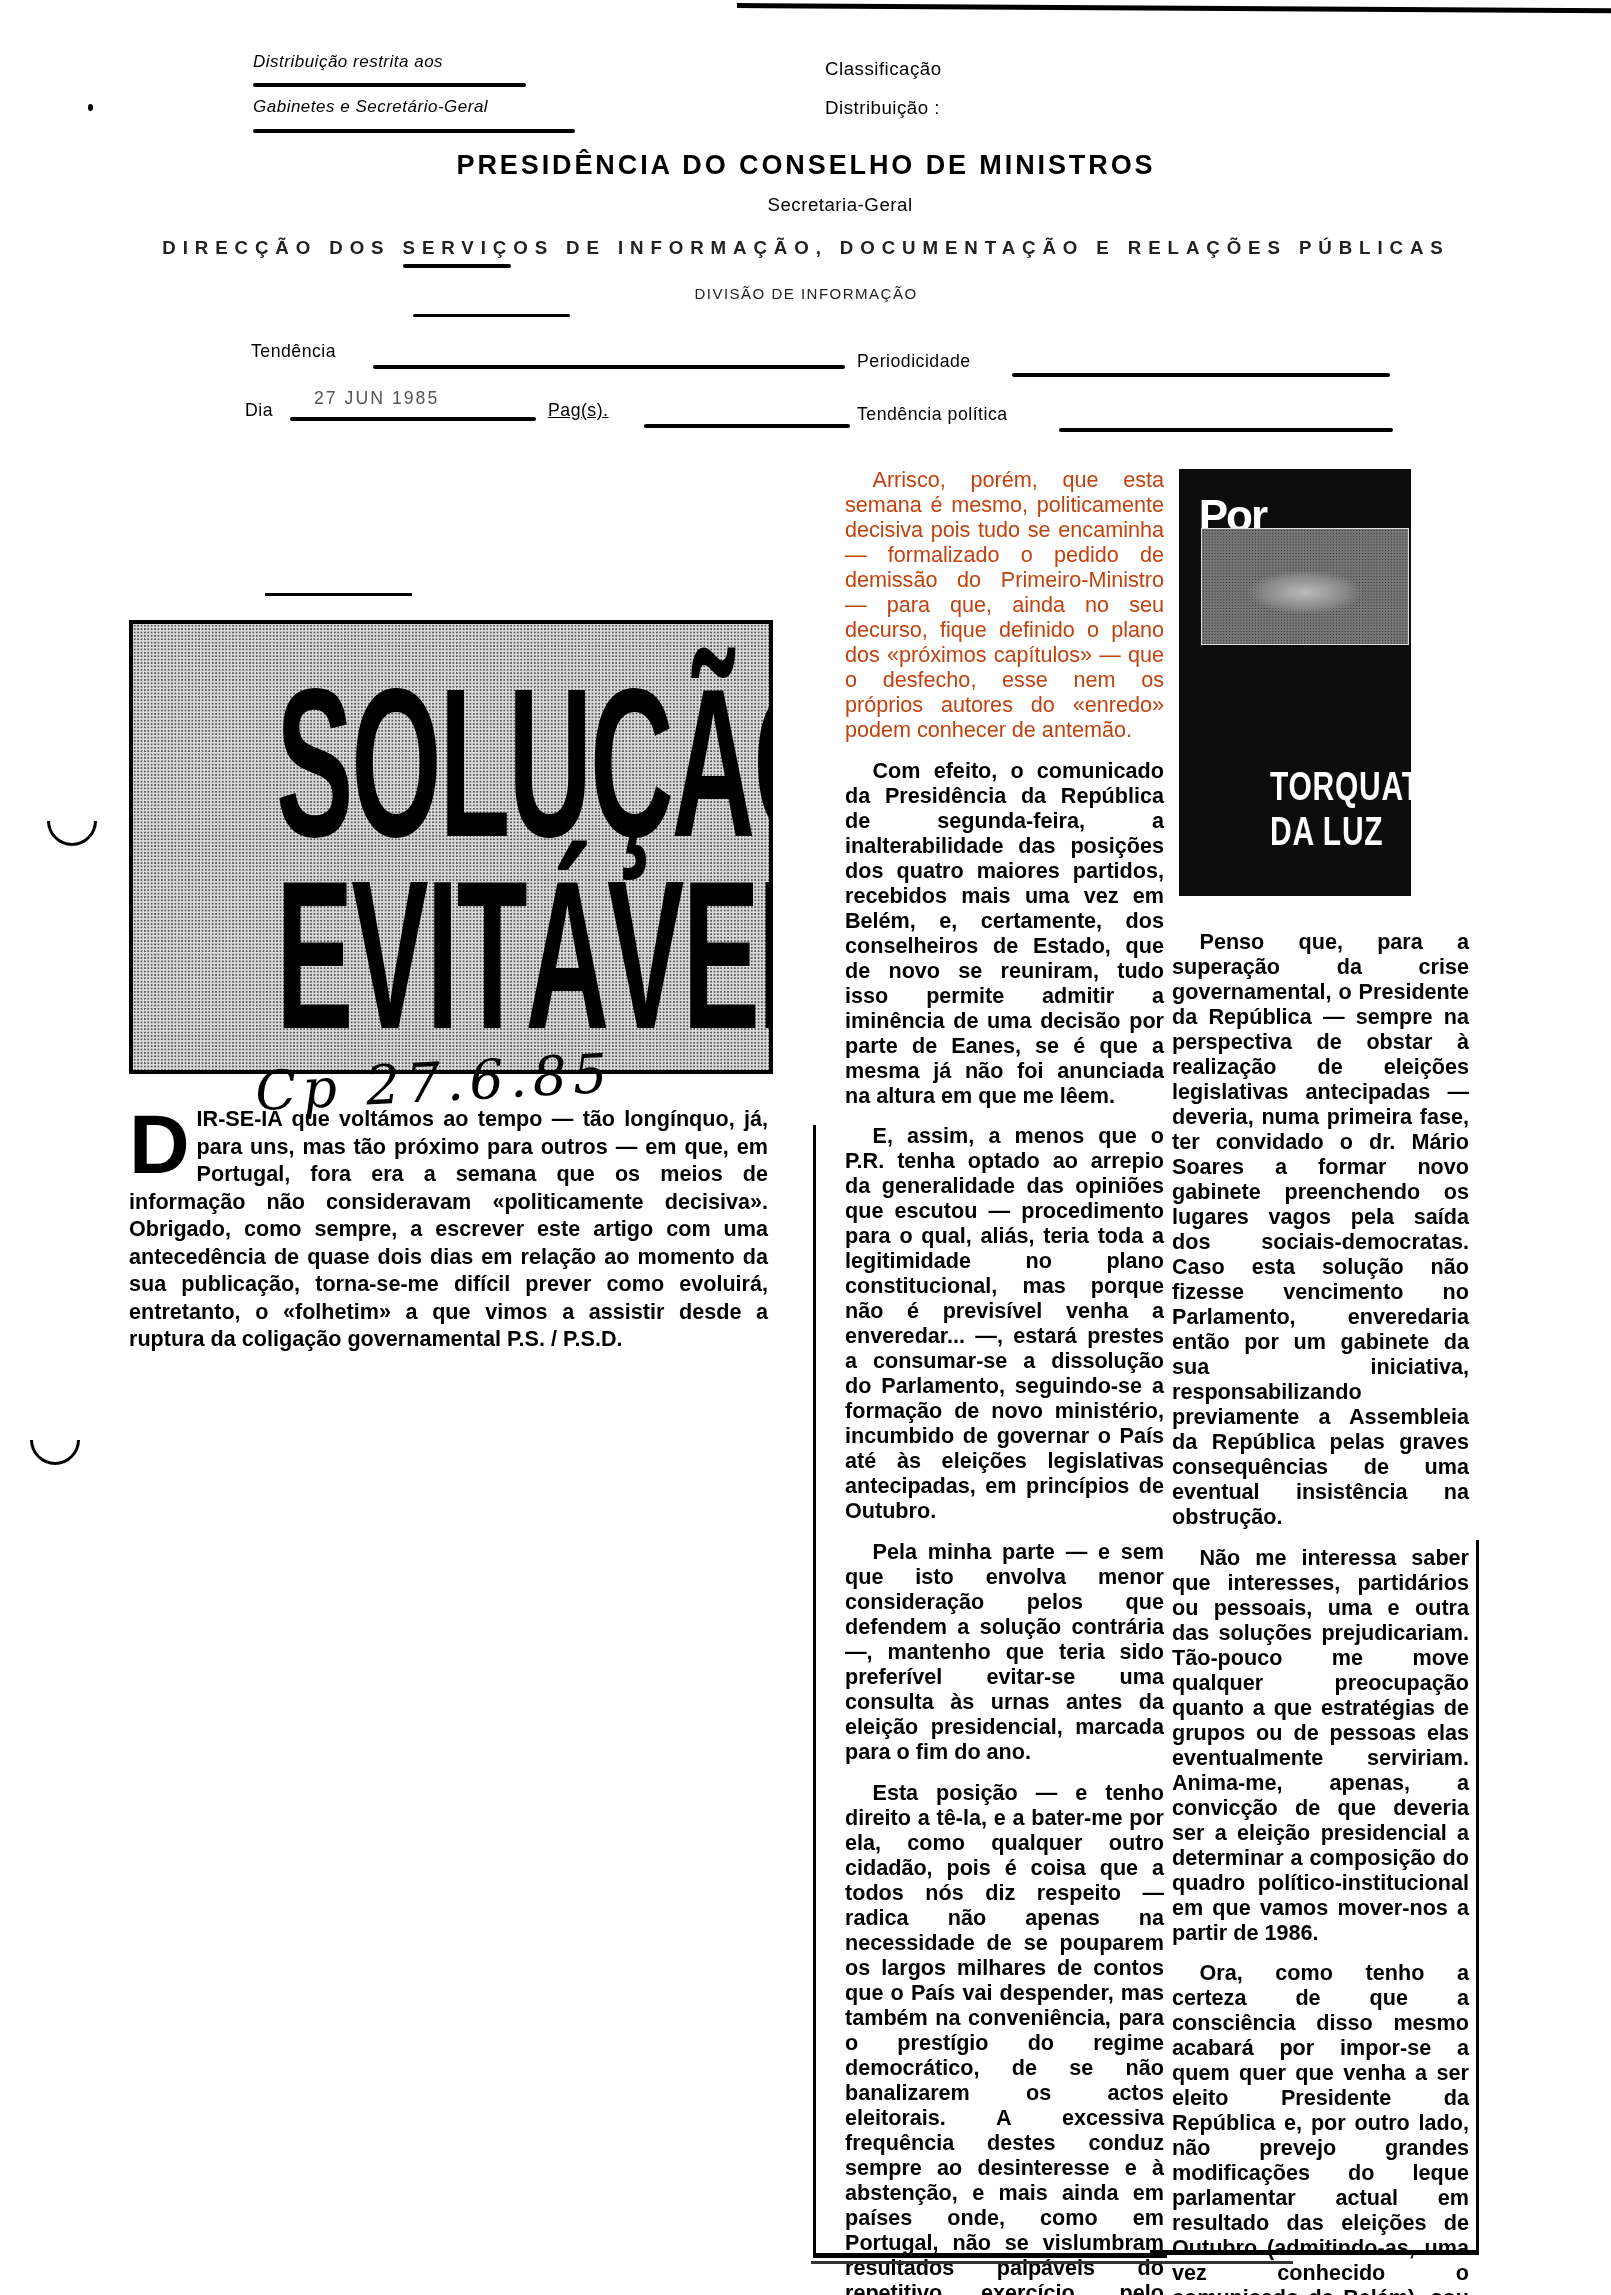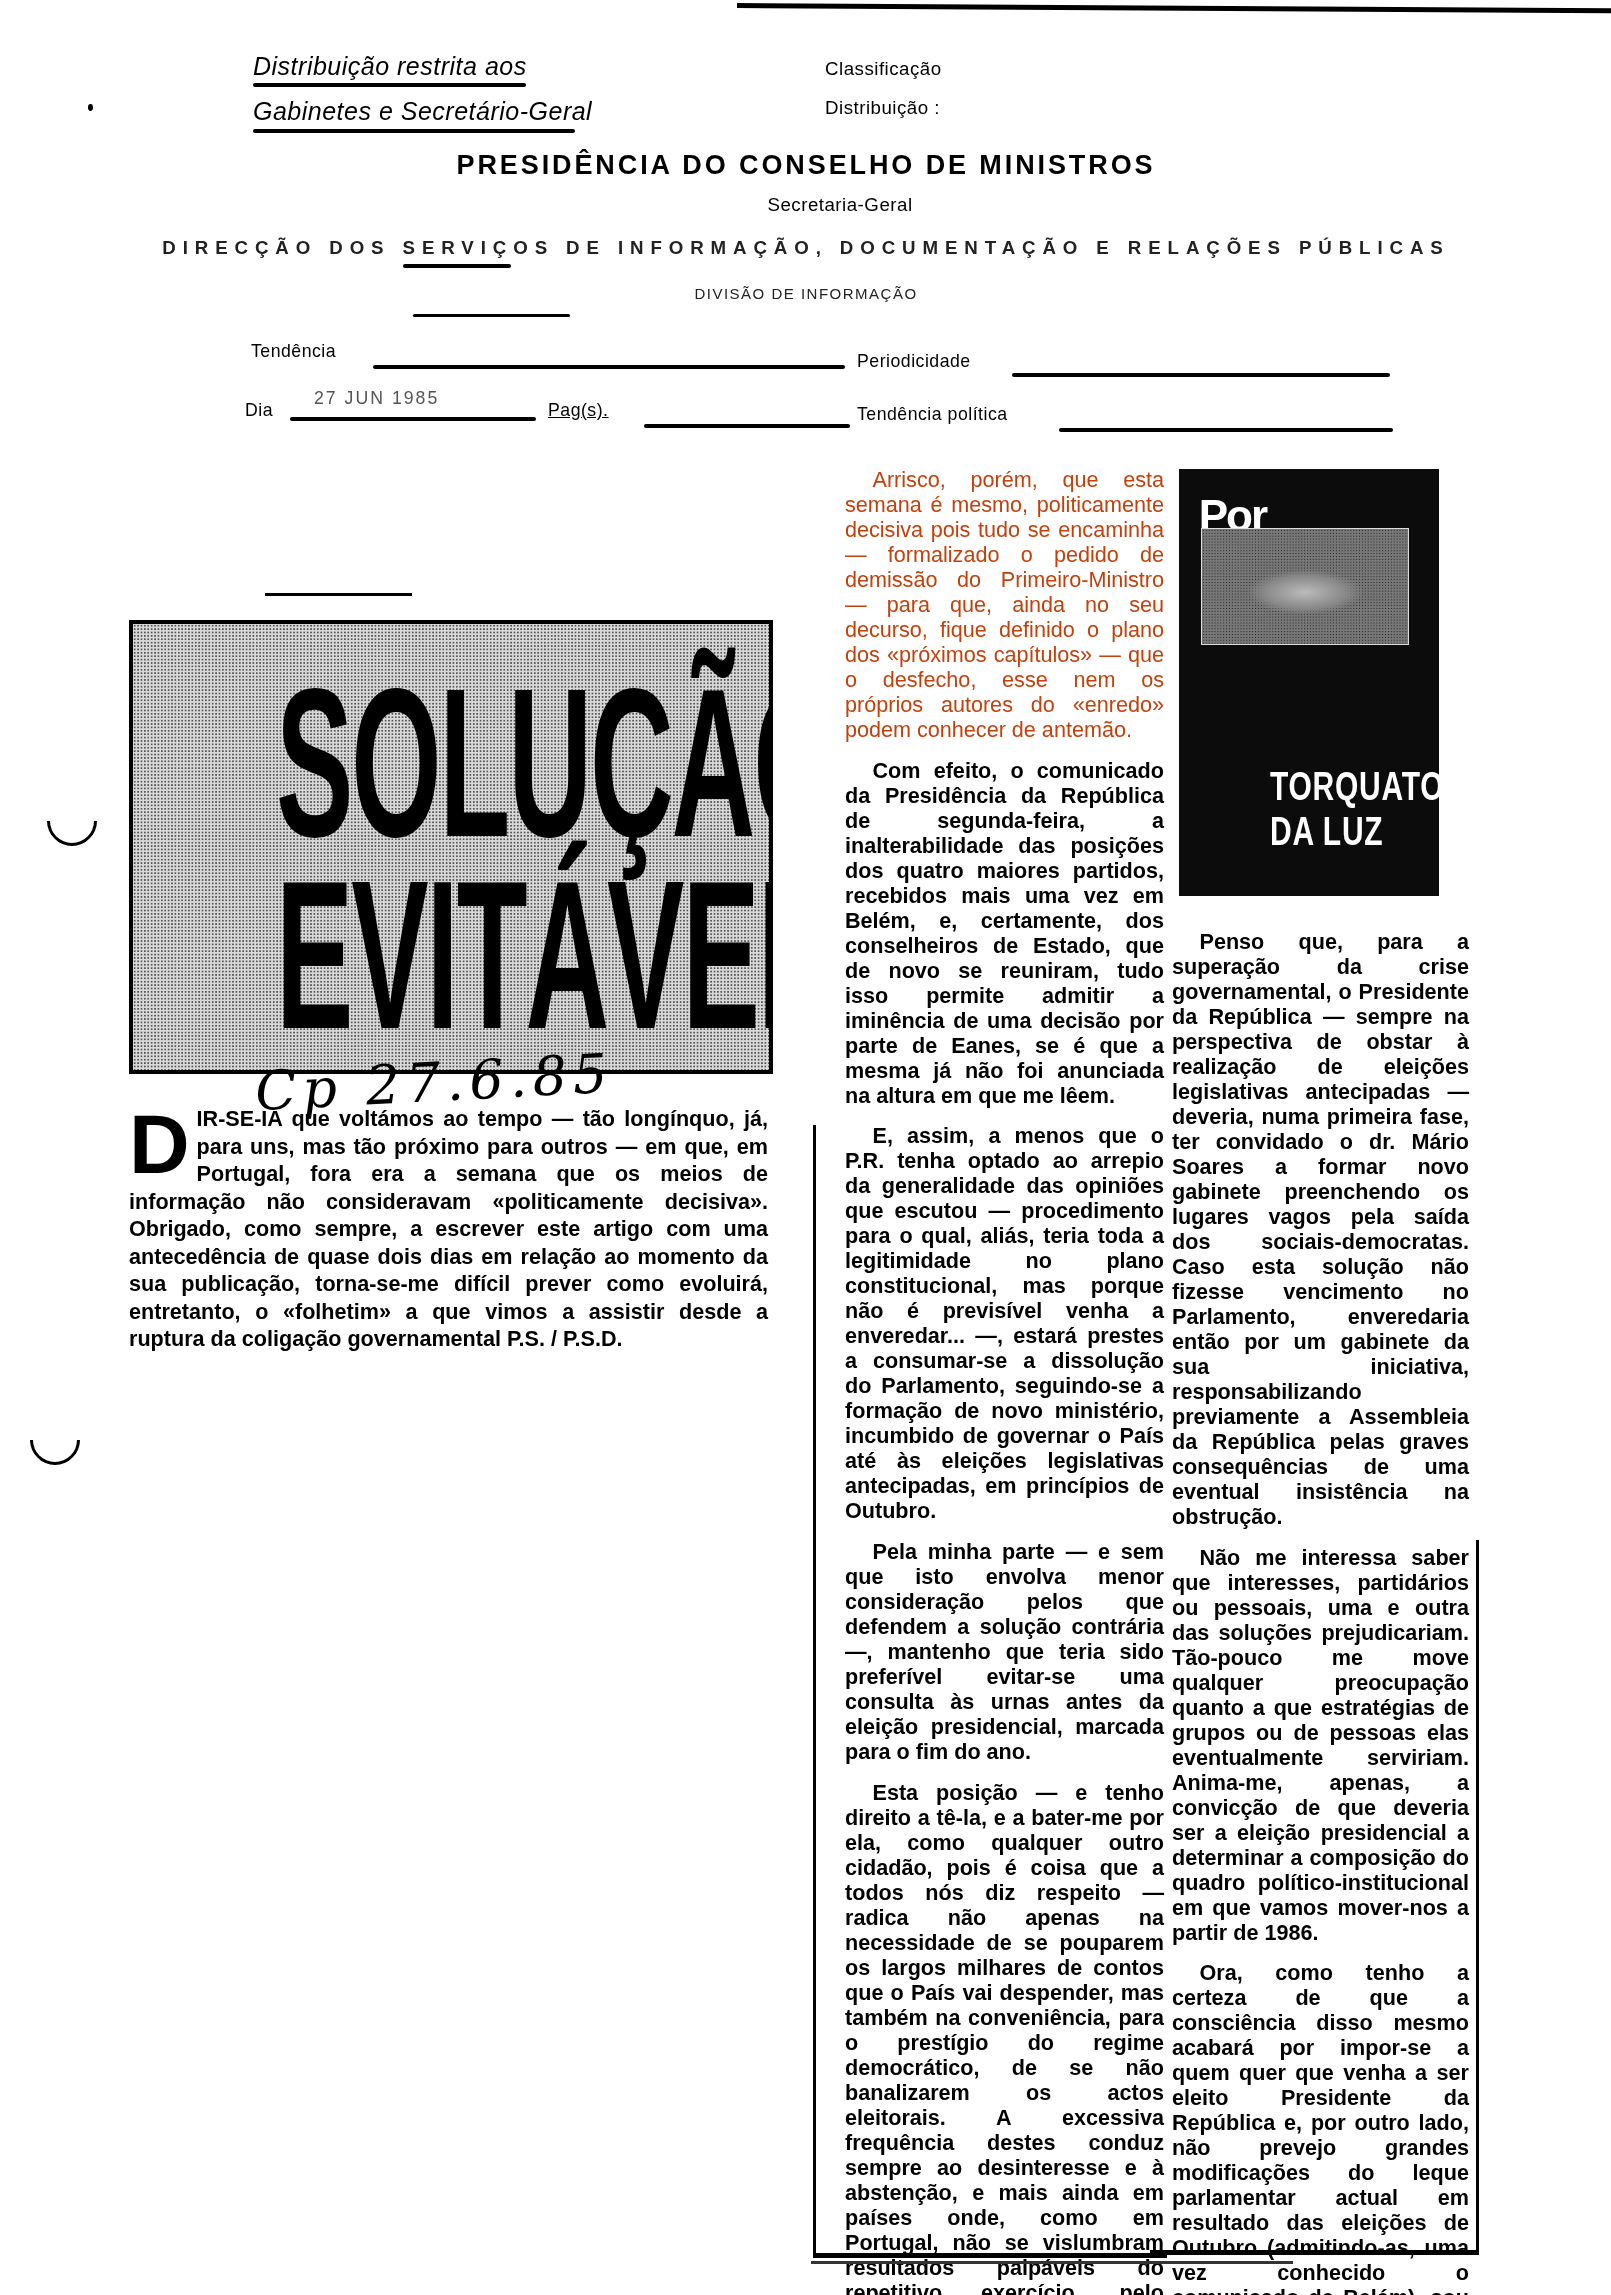--- a/index.html
+++ b/index.html
@@ -5,21 +5,21 @@
   html, body { margin: 0; padding: 0; background: #ffffff; }
   body {
     width: 1612px; height: 2295px; position: relative; overflow: hidden;
     font-family: "Liberation Sans", sans-serif; color: #000;
   }
   .topline { position: absolute; left: 737px; top: 2.9px; width: 875px; height: 4.9px; background: #000; transform: rotate(0.35deg); transform-origin: left; }
   .punch { position: absolute; width: 44px; height: 44px; border: 3.4px solid #000; border-radius: 50%; border-top-color: transparent; border-right-color: transparent; transform: rotate(-45deg); }
   .dot { position: absolute; width: 4.9px; height: 6.9px; background: #000; border-radius: 50%; }
 
   
-  .hdr-item { position: absolute; font-size: 25px; font-style: italic; letter-spacing: 0.5px; }
+  .hdr-item { position: absolute; font-size: 17px; font-style: italic; letter-spacing: 0.5px; }
   .hdr-under { position: absolute; height: 4.4px; background: #000; border-radius: 2.5px; }
   .hdr-right { position: absolute; font-size: 18.7px; letter-spacing: 0.5px; }
   .org { position: absolute; left: 0; width: 1612px; text-align: center; }
   .org.main { top: 150px; font-size: 27px; font-weight: bold; letter-spacing: 2.9px; }
   .org.sub { top: 194px; font-size: 18.7px; letter-spacing: 0.5px; padding-left: 34px; }
   .org.dir { top: 237px; font-size: 18.7px; letter-spacing: 6.9px; font-weight: bold; color: #222; }
   .org.div { top: 285px; font-size: 15px; letter-spacing: 1.5px; color: #222; }
   .smear { position: absolute; background: #000; height: 3.9px; border-radius: 2px; }
 
   .field-label { position: absolute; font-size: 17.7px; letter-spacing: 0.5px; }
@@ -63,21 +63,21 @@
   }
   .col p { margin: 0 0 15.7px 0; text-indent: 27.5px; }
   .col p.faint { color: #c2410c; font-weight: normal; }
   .col-mid { left: 845px; top: 467px; width: 319px; }
   .col-right { left: 1172px; top: 929px; width: 297px; }
 
   .border-v { position: absolute; background: #000; width: 3.4px; }
   .border-h { position: absolute; background: #000; height: 4.9px; }
 
   .author-box {
-    position: absolute; left: 1179px; top: 469px; width: 260px; height: 427px;
+    position: absolute; left: 1179px; top: 469px; width: 232px; height: 427px;
     background: #0c0c0c; overflow: hidden;
   }
   .author-logo { position: absolute; left: 19.7px; top: 22px; font-size: 44px; font-weight: bold; color: #fff; letter-spacing: -2px; }
   .author-photo {
     position: absolute; left: 22px; top: 59px; width: 206px; height: 115px;
     background-color: #777;
     background-image:
       radial-gradient(ellipse 40% 28% at 50% 55%, #bbb 0%, #888 50%, transparent 70%),
       radial-gradient(#222 0.7px, transparent 0.8px);
     background-size: 100% 100%, 2.9px 2.9px;

